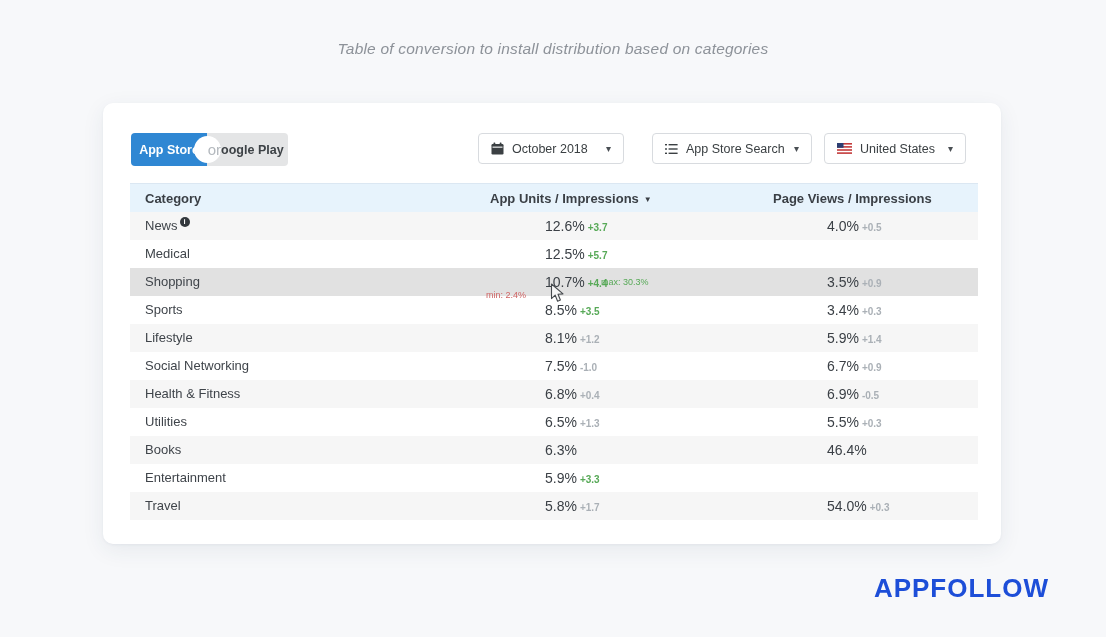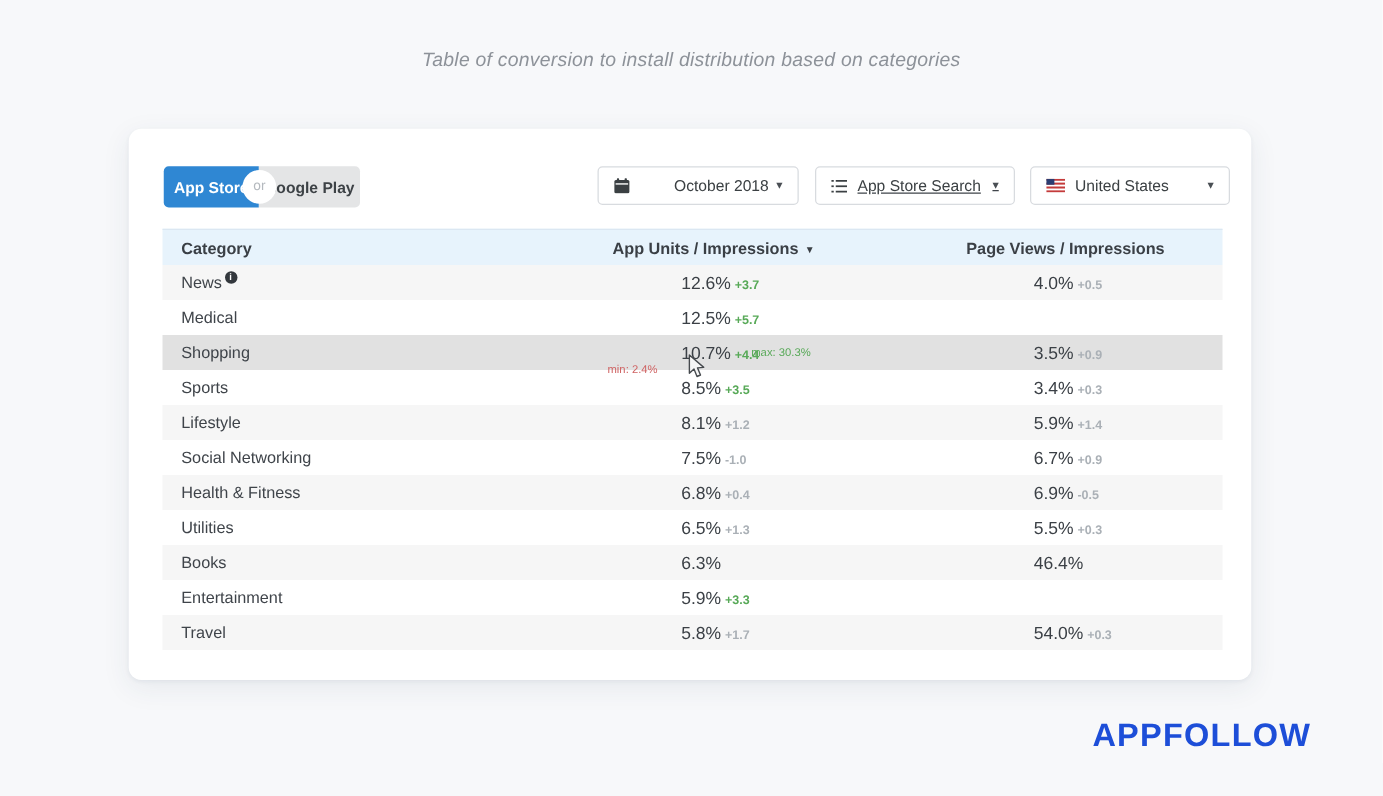--- a/index.html
+++ b/index.html
@@ -36,34 +36,34 @@
     left: 0; width: 76px; background: #2f87d3; color: #ffffff;
     font-weight: 700; border-radius: 4px 0 0 4px; z-index: 1;
   }
   .store-btn.inactive {
     left: 76px; width: 81px; background: #e4e5e6; color: #3d4246;
     font-weight: 600; border-radius: 0 4px 4px 0;
   }
   .or-badge {
     position: absolute; left: 63px; top: 3px; width: 27px; height: 27px;
     background: #ffffff; border-radius: 50%; z-index: 2;
-    font-size: 11px; color: #b4b9be; text-align: center; line-height: 27px;
+    font-size: 15px; color: #b4b9be; text-align: right; line-height: 27px;
   }
 
   
   .dd {
     position: absolute; top: 30px; height: 31px;
     background: #fff; border: 1px solid #d8dbdf; border-radius: 4px;
     display: flex; align-items: center; padding: 0 12px; cursor: pointer;
   }
   .dd .dd-label { font-size: 12.5px; color: #3b4043; margin-left: 8px; flex: 1; white-space: nowrap; }
   .dd .dd-caret { font-size: 10px; color: #4a4f54; margin-left: 6px; }
-  .dd1 { left: 375px; width: 161px; text-align: right; }
-  .dd2 { left: 549px; width: 160px; text-decoration: underline; }
-  .dd3 { left: 721px; width: 160px; }
+  .dd1 { left: 375px; width: 146px; }
+  .dd2 { left: 549px; width: 160px; }
+  .dd3 { left: 721px; width: 142px; }
   .dd svg { display: block; }
 
   
   .table { position: absolute; left: 27px; top: 80px; width: 848px; }
   .thead, .trow { display: grid; grid-template-columns: 360px 275px 213px; }
   .thead {
     height: 29px; line-height: 29px; background: #e7f3fc;
     border-top: 1px solid #dbe7f2;
     font-size: 13px; font-weight: 700; color: #3a3f45;
   }

